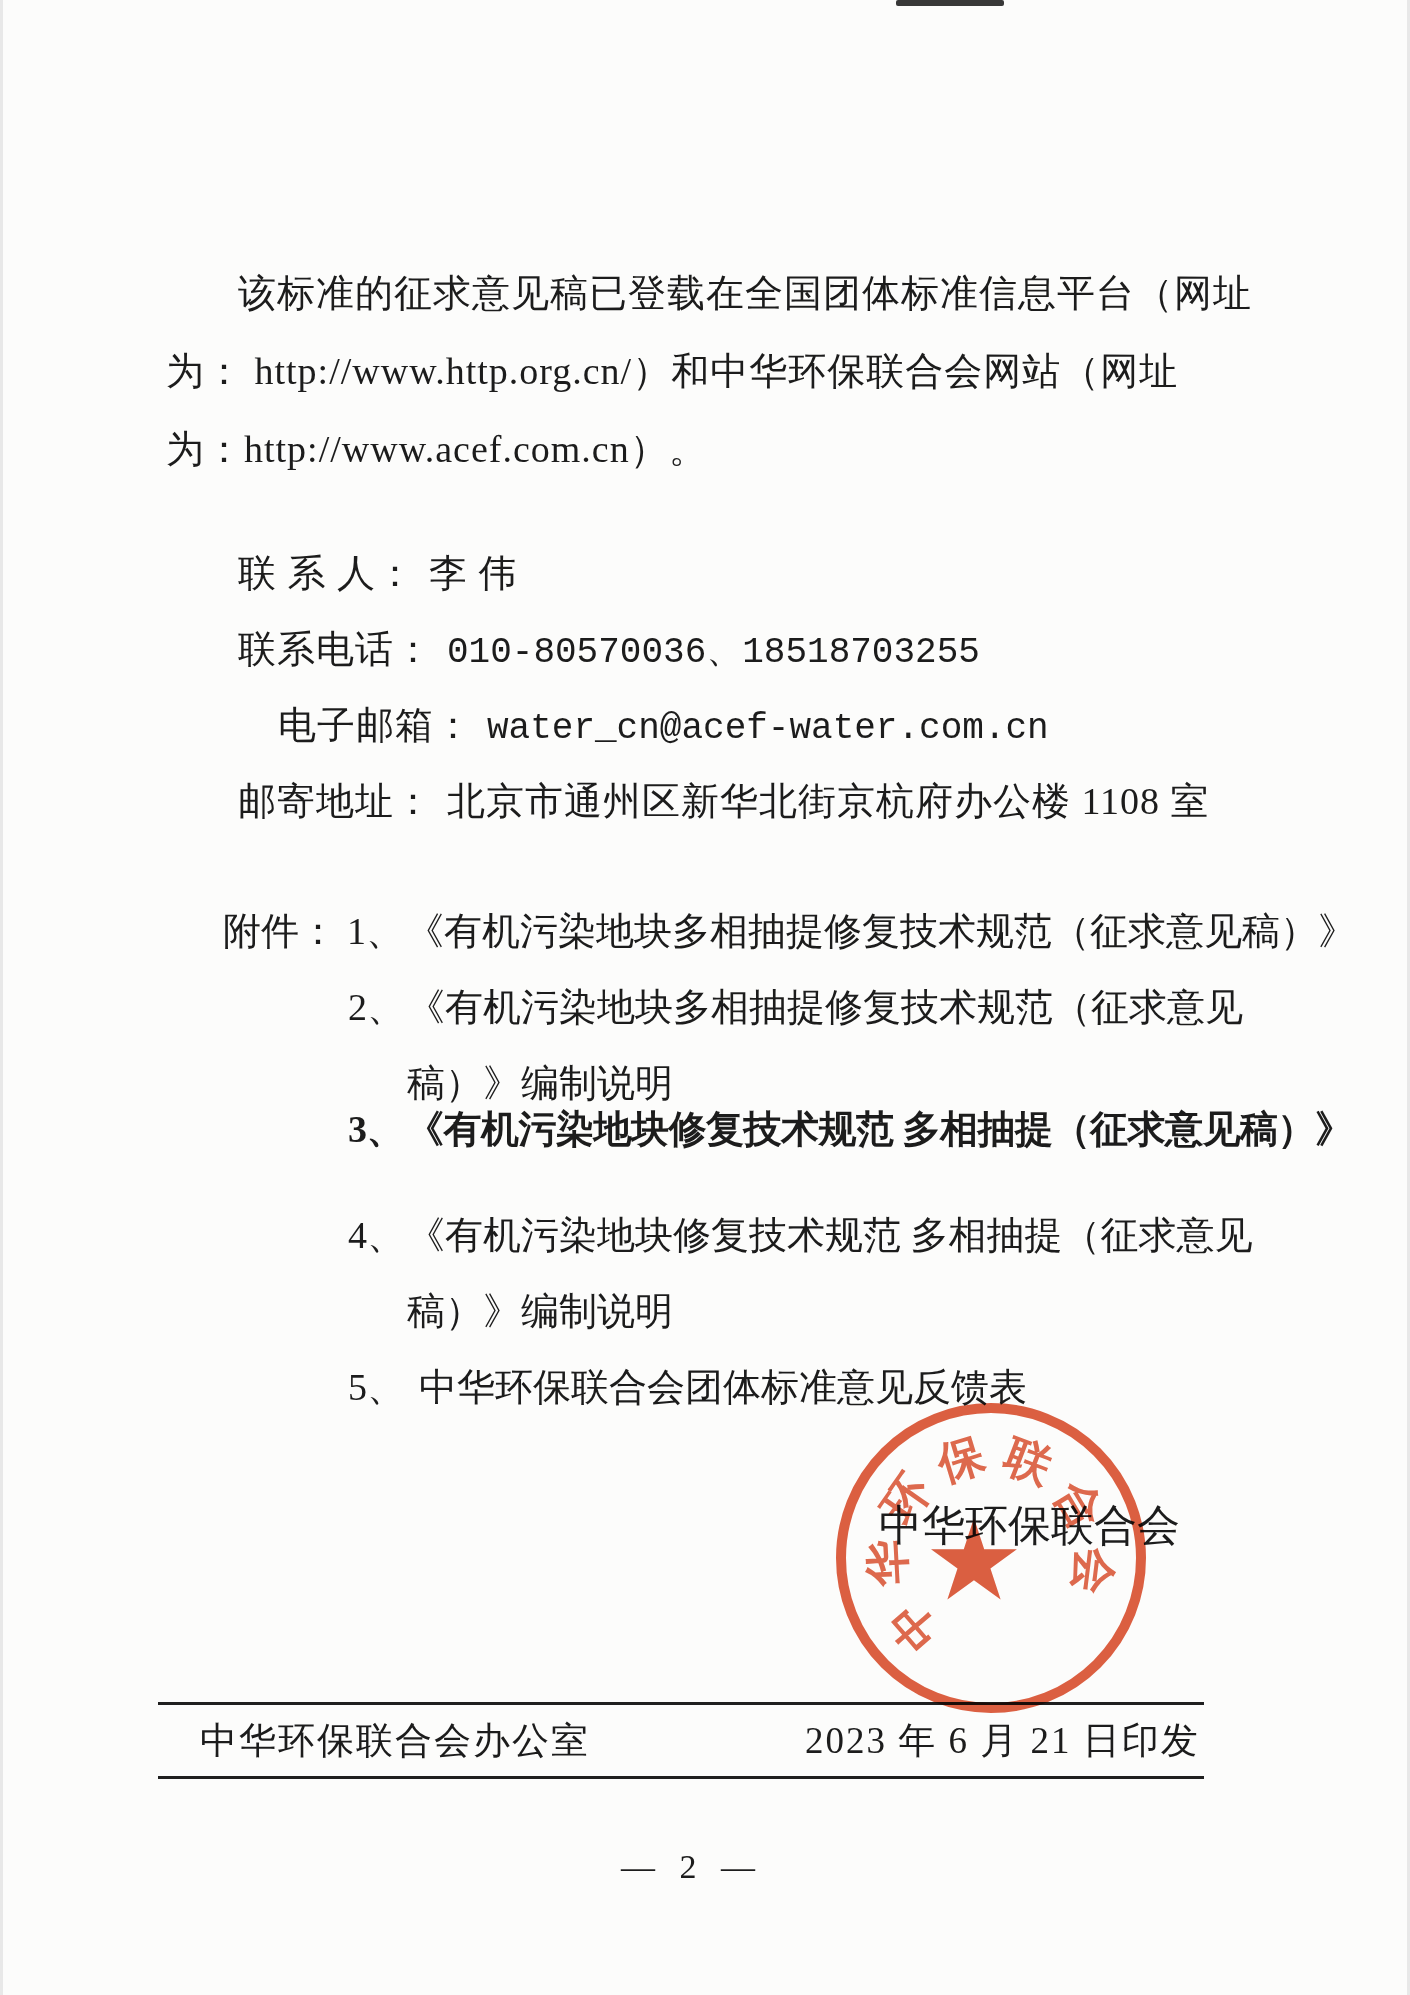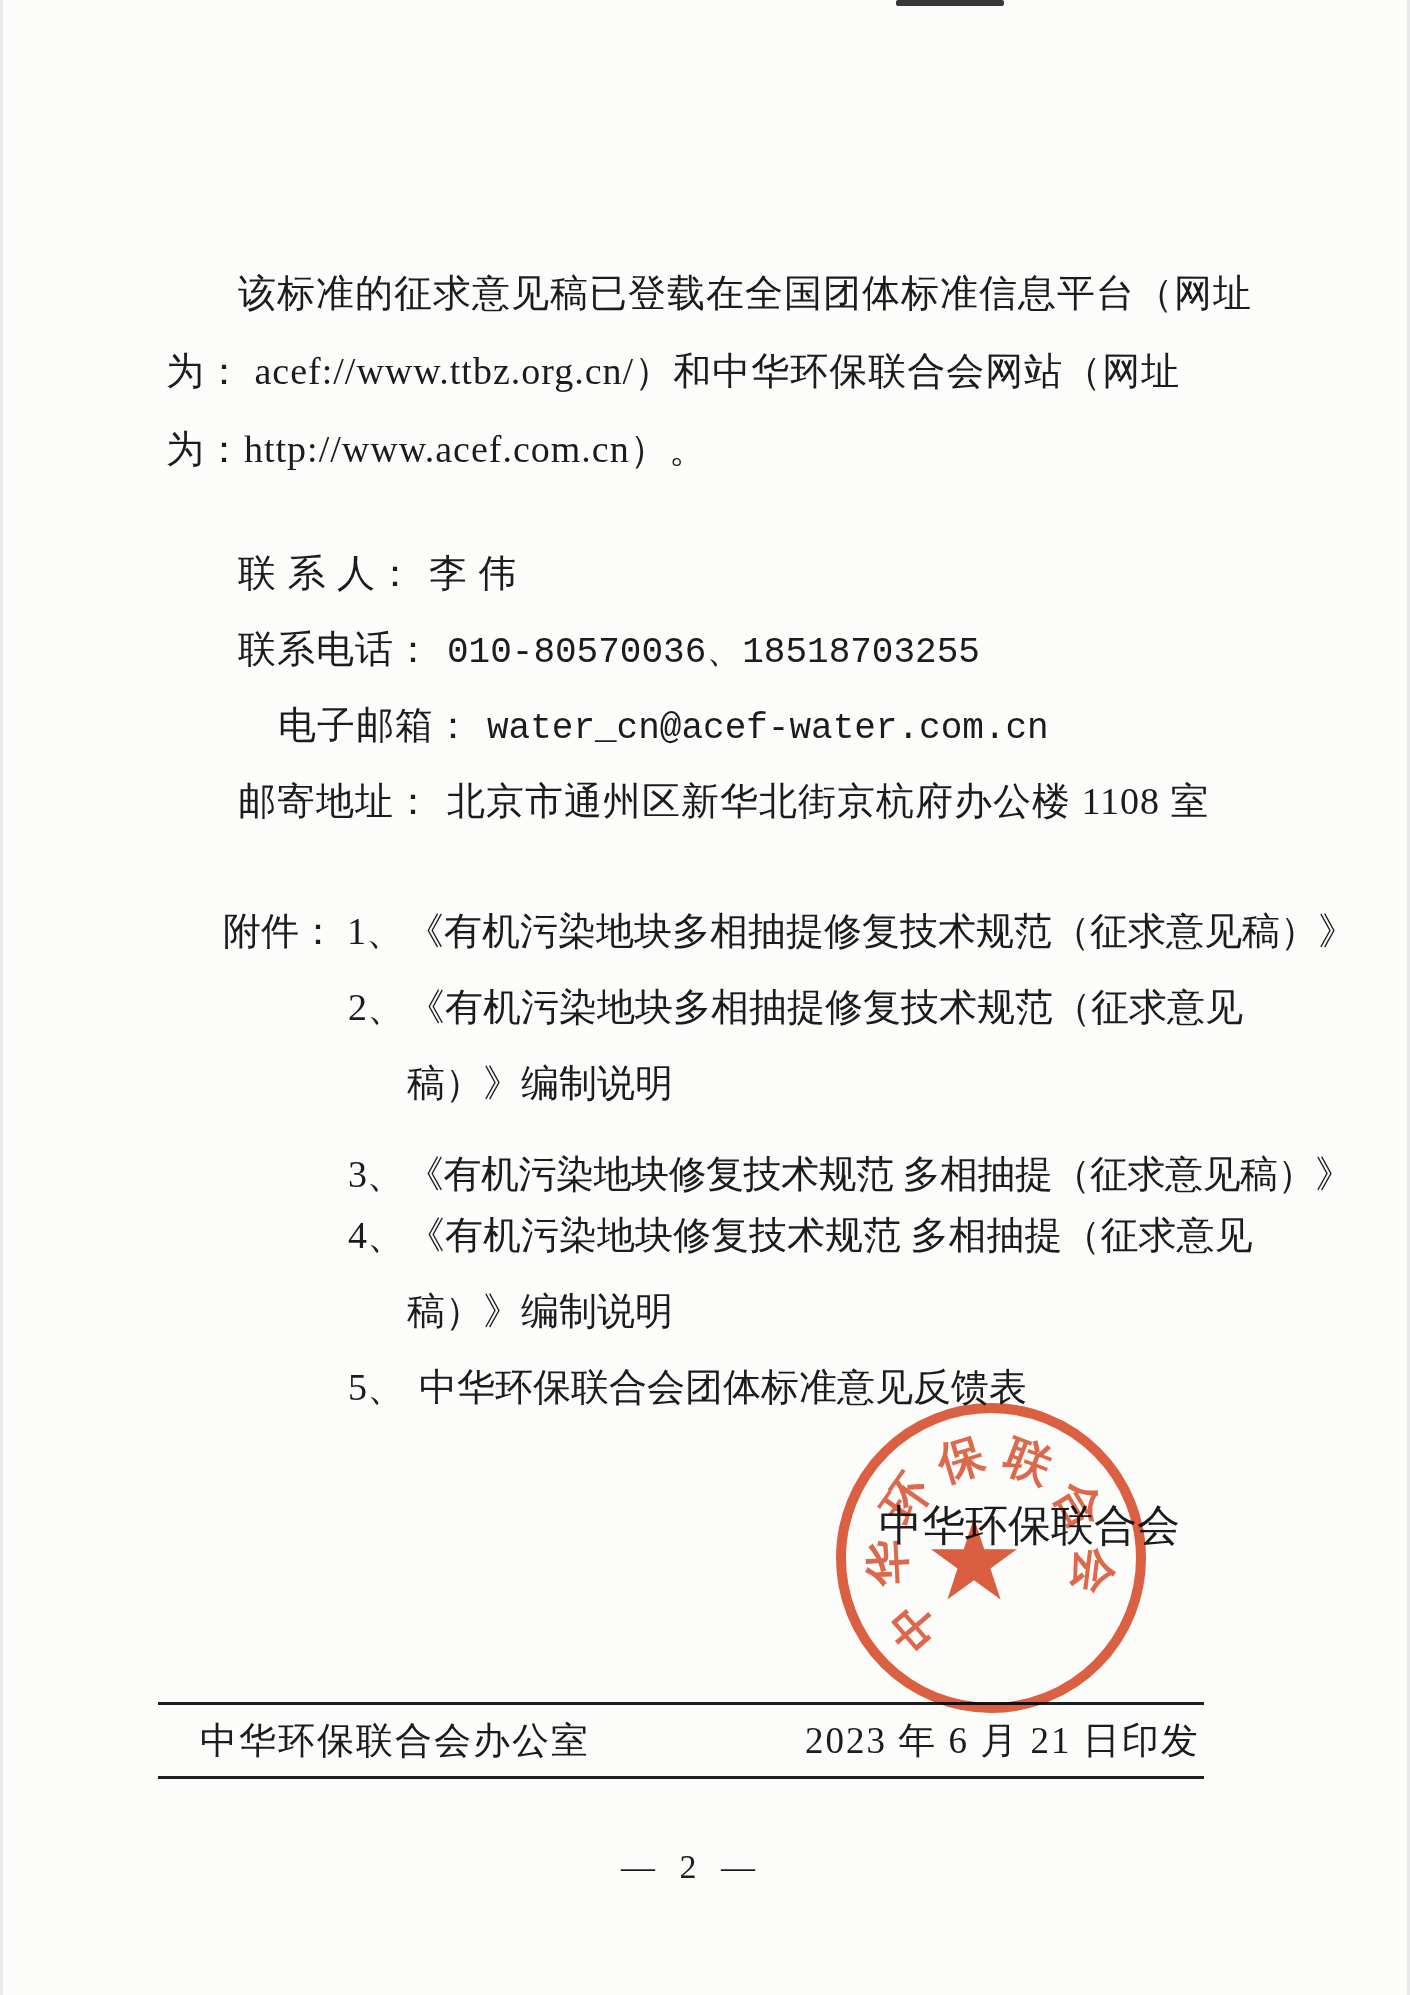--- a/index.html
+++ b/index.html
@@ -41,21 +41,21 @@
   .contact .lbl { margin-right: 14px; }
   .mono-ish { font-family: "Liberation Mono", "DejaVu Sans Mono", monospace; font-size: 36px; letter-spacing: 0; }
 
   
   .att { letter-spacing: 0; }
   .att .att-label { margin-right: 10px; }
   .att .mk { margin-right: 2px; }
   .att-0 { left: 220px; top: 909px; }
   .att-1 { left: 345px; top: 985px; }
   .att-2 { left: 404px; top: 1061px; }
-  .att-3 { left: 345px; top: 1152px; letter-spacing: -0.5px; }
+  .att-3 { left: 345px; top: 1107px; letter-spacing: -0.5px; font-weight: bold; }
   .att-4 { left: 345px; top: 1213px; }
   .att-5 { left: 404px; top: 1289px; }
   .att-6 { left: 345px; top: 1365px; }
   .att-6 .mk { margin-right: 14px; }
 
   
   .sig-org  { left: 876px; top: 1500px; font-size: 43px; letter-spacing: 0; z-index: 2; }
   .sig-date { left: 836px; top: 1578px; font-size: 40px; letter-spacing: 2px; z-index: 2; }
 
   
@@ -115,21 +115,21 @@
   }
 </style>
 </head>
 <body>
 
 <div class="page">
 
   <div class="artifact"></div>
 
   <div class="txt p-line0">该标准的征求意见稿已登载在全国团体标准信息平台（网址</div>
-  <div class="txt p-line1">为： acef://www.ttbz.org.cn/）和中华环保联合会网站（网址</div>
+  <div class="txt p-line1">为： http://www.http.org.cn/）和中华环保联合会网站（网址</div>
   <div class="txt p-line2">为：http://www.acef.com.cn）。</div>
 
   <div class="txt contact contact-0">
     <span class="lbl">联 系 人：</span><span class="val">李 伟</span>
   </div>
   <div class="txt contact contact-1">
     <span class="lbl">联系电话：</span><span class="val mono-ish">010-80570036、18518703255</span>
   </div>
   <div class="txt contact contact-2">
     <span class="lbl">电子邮箱：</span><span class="val mono-ish">water_cn@acef-water.com.cn</span>

